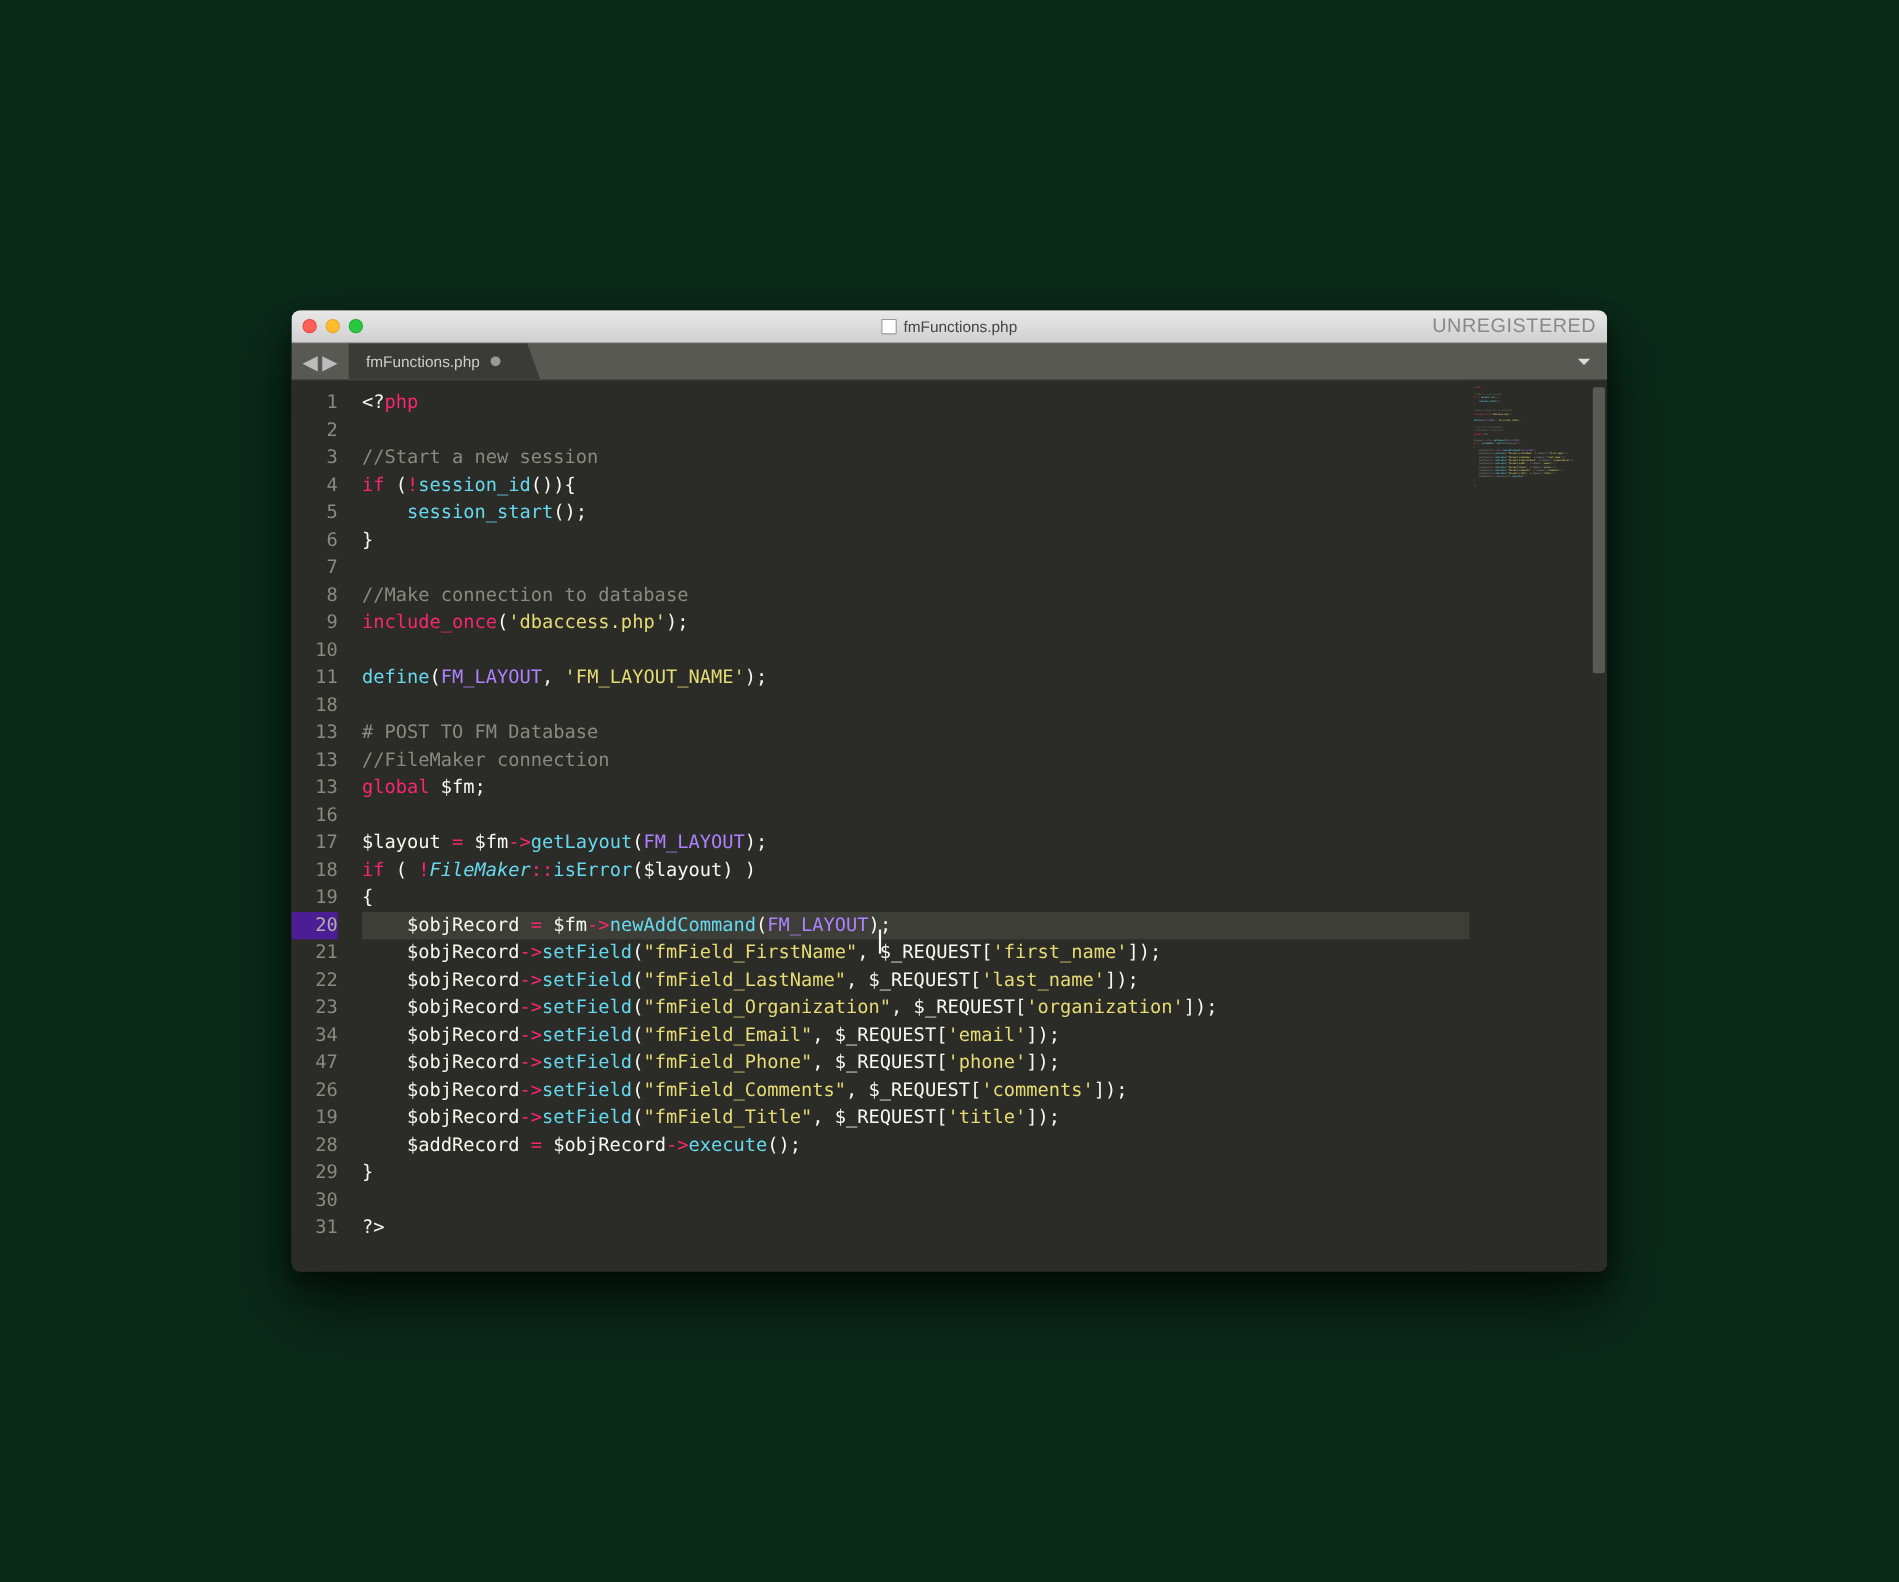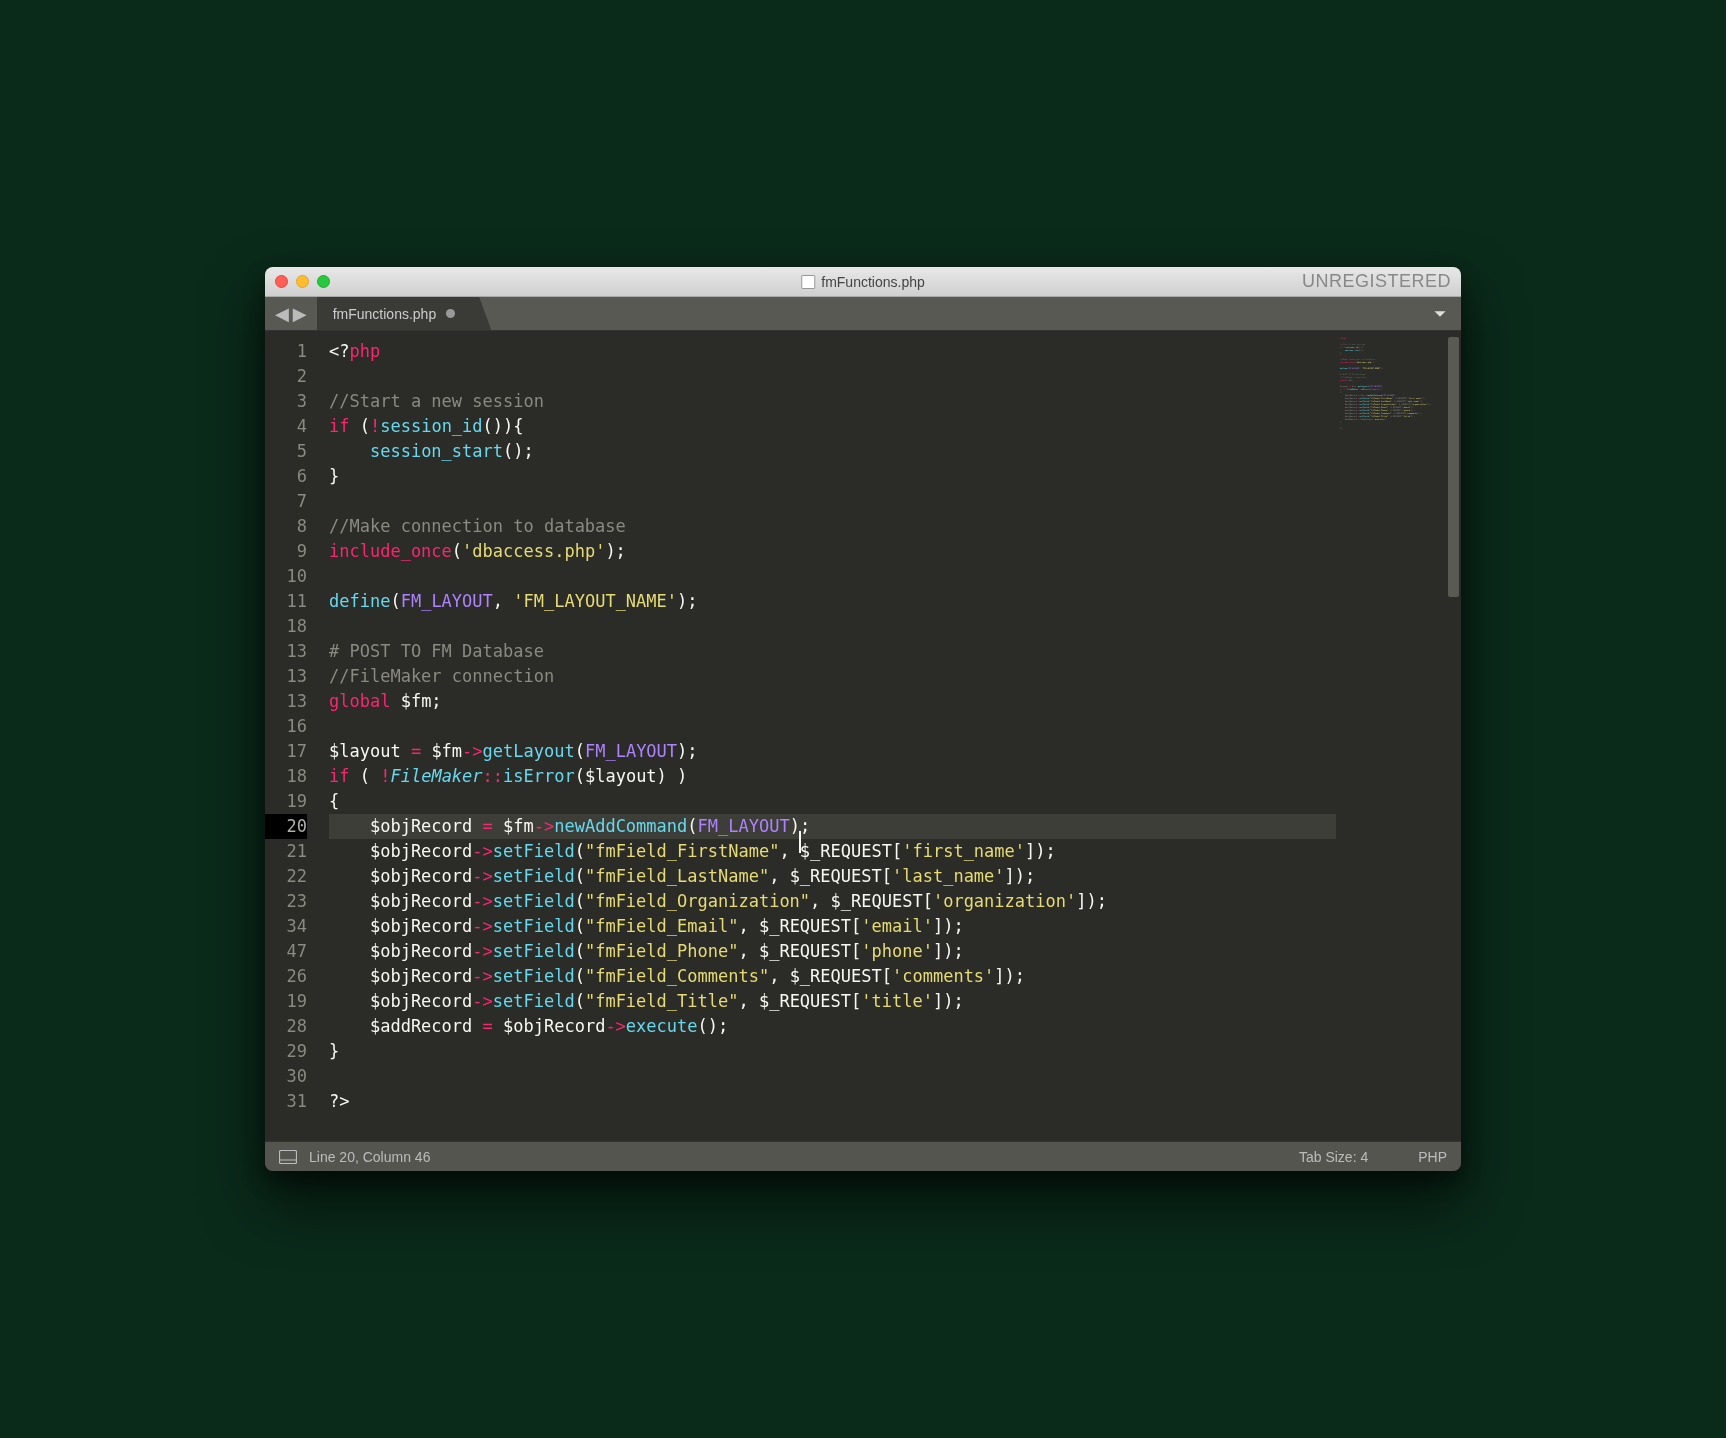--- a/index.html
+++ b/index.html
@@ -78,21 +78,21 @@
   background: #2b2b27;
   padding: 8px 8px 8px 0;
   text-align: right;
   color: #8a8a82;
   font-family: Menlo, Consolas, monospace;
   font-size: 17px;
   line-height: 25px;
   position: relative;
 }
 .gutter .ln { height: 25px; }
-.gutter .ln.hl { background: #000000; color: #b0b0a8; }
+.gutter .ln.hl { background: #4c1d95; color: #b0b0a8; }
 .code {
   flex: 1;
   padding: 8px 0 8px 14px;
   font-family: Menlo, Consolas, monospace;
   font-size: 17px;
   line-height: 25px;
   color: #f8f8f2;
   white-space: pre;
   overflow: hidden;
   position: relative;
@@ -214,27 +214,14 @@
         <div class="ln">30</div>
         <div class="ln">31</div>
       </div>
     <div class="code" id="code"><div class="ln"><span class="c-default">&lt;?</span><span class="c-key">php</span></div><div class="ln"></div><div class="ln"><span class="c-cmt">//Start a new session</span></div><div class="ln"><span class="c-key">if</span><span class="c-default"> (</span><span class="c-arrow">!</span><span class="c-func">session_id</span><span class="c-default">()){</span></div><div class="ln"><span class="c-default">    </span><span class="c-func">session_start</span><span class="c-default">();</span></div><div class="ln"><span class="c-default">}</span></div><div class="ln"></div><div class="ln"><span class="c-cmt">//Make connection to database</span></div><div class="ln"><span class="c-key">include_once</span><span class="c-default">(</span><span class="c-str">'dbaccess.php'</span><span class="c-default">);</span></div><div class="ln"></div><div class="ln"><span class="c-func">define</span><span class="c-default">(</span><span class="c-const">FM_LAYOUT</span><span class="c-default">, </span><span class="c-str">'FM_LAYOUT_NAME'</span><span class="c-default">);</span></div><div class="ln"></div><div class="ln"><span class="c-cmt"># POST TO FM Database</span></div><div class="ln"><span class="c-cmt">//FileMaker connection</span></div><div class="ln"><span class="c-key">global</span><span class="c-default"> $fm;</span></div><div class="ln"></div><div class="ln"><span class="c-default">$layout </span><span class="c-arrow">=</span><span class="c-default"> $fm</span><span class="c-arrow">-&gt;</span><span class="c-func">getLayout</span><span class="c-default">(</span><span class="c-const">FM_LAYOUT</span><span class="c-default">);</span></div><div class="ln"><span class="c-key">if</span><span class="c-default"> ( </span><span class="c-arrow">!</span><span class="c-funci">FileMaker</span><span class="c-arrow">::</span><span class="c-func">isError</span><span class="c-default">($layout) )</span></div><div class="ln"><span class="c-default">{</span></div><div class="ln hl"><span class="c-default">    $objRecord </span><span class="c-arrow">=</span><span class="c-default"> $fm</span><span class="c-arrow">-&gt;</span><span class="c-func">newAddCommand</span><span class="c-default">(</span><span class="c-const">FM_LAYOUT</span><span class="c-default">)</span><span class="cursor"></span><span class="c-default">;</span></div><div class="ln"><span class="c-default">    $objRecord</span><span class="c-arrow">-&gt;</span><span class="c-func">setField</span><span class="c-default">(</span><span class="c-str">"fmField_FirstName"</span><span class="c-default">, $_REQUEST[</span><span class="c-str">'first_name'</span><span class="c-default">]);</span></div><div class="ln"><span class="c-default">    $objRecord</span><span class="c-arrow">-&gt;</span><span class="c-func">setField</span><span class="c-default">(</span><span class="c-str">"fmField_LastName"</span><span class="c-default">, $_REQUEST[</span><span class="c-str">'last_name'</span><span class="c-default">]);</span></div><div class="ln"><span class="c-default">    $objRecord</span><span class="c-arrow">-&gt;</span><span class="c-func">setField</span><span class="c-default">(</span><span class="c-str">"fmField_Organization"</span><span class="c-default">, $_REQUEST[</span><span class="c-str">'organization'</span><span class="c-default">]);</span></div><div class="ln"><span class="c-default">    $objRecord</span><span class="c-arrow">-&gt;</span><span class="c-func">setField</span><span class="c-default">(</span><span class="c-str">"fmField_Email"</span><span class="c-default">, $_REQUEST[</span><span class="c-str">'email'</span><span class="c-default">]);</span></div><div class="ln"><span class="c-default">    $objRecord</span><span class="c-arrow">-&gt;</span><span class="c-func">setField</span><span class="c-default">(</span><span class="c-str">"fmField_Phone"</span><span class="c-default">, $_REQUEST[</span><span class="c-str">'phone'</span><span class="c-default">]);</span></div><div class="ln"><span class="c-default">    $objRecord</span><span class="c-arrow">-&gt;</span><span class="c-func">setField</span><span class="c-default">(</span><span class="c-str">"fmField_Comments"</span><span class="c-default">, $_REQUEST[</span><span class="c-str">'comments'</span><span class="c-default">]);</span></div><div class="ln"><span class="c-default">    $objRecord</span><span class="c-arrow">-&gt;</span><span class="c-func">setField</span><span class="c-default">(</span><span class="c-str">"fmField_Title"</span><span class="c-default">, $_REQUEST[</span><span class="c-str">'title'</span><span class="c-default">]);</span></div><div class="ln"><span class="c-default">    $addRecord </span><span class="c-arrow">=</span><span class="c-default"> $objRecord</span><span class="c-arrow">-&gt;</span><span class="c-func">execute</span><span class="c-default">();</span></div><div class="ln"><span class="c-default">}</span></div><div class="ln"></div><div class="ln"><span class="c-default">?&gt;</span></div></div>
     <div class="minimap" id="minimap"><div class="ml"><span style="color: rgb(136, 136, 136);">&lt;?</span><span style="color: rgb(249, 38, 114);">php</span></div><div class="ml"></div><div class="ml"><span style="color: rgb(106, 106, 98);">//Start a new session</span></div><div class="ml"><span style="color: rgb(249, 38, 114);">if</span><span style="color: rgb(136, 136, 136);"> (</span><span style="color: rgb(249, 38, 114);">!</span><span style="color: rgb(102, 217, 239);">session_id</span><span style="color: rgb(136, 136, 136);">()){</span></div><div class="ml"><span style="color: rgb(136, 136, 136);">    </span><span style="color: rgb(102, 217, 239);">session_start</span><span style="color: rgb(136, 136, 136);">();</span></div><div class="ml"><span style="color: rgb(136, 136, 136);">}</span></div><div class="ml"></div><div class="ml"><span style="color: rgb(106, 106, 98);">//Make connection to database</span></div><div class="ml"><span style="color: rgb(249, 38, 114);">include_once</span><span style="color: rgb(136, 136, 136);">(</span><span style="color: rgb(230, 219, 116);">'dbaccess.php'</span><span style="color: rgb(136, 136, 136);">);</span></div><div class="ml"></div><div class="ml"><span style="color: rgb(102, 217, 239);">define</span><span style="color: rgb(136, 136, 136);">(</span><span style="color: rgb(174, 129, 255);">FM_LAYOUT</span><span style="color: rgb(136, 136, 136);">, </span><span style="color: rgb(230, 219, 116);">'FM_LAYOUT_NAME'</span><span style="color: rgb(136, 136, 136);">);</span></div><div class="ml"></div><div class="ml"><span style="color: rgb(106, 106, 98);"># POST TO FM Database</span></div><div class="ml"><span style="color: rgb(106, 106, 98);">//FileMaker connection</span></div><div class="ml"><span style="color: rgb(249, 38, 114);">global</span><span style="color: rgb(136, 136, 136);"> $fm;</span></div><div class="ml"></div><div class="ml"><span style="color: rgb(136, 136, 136);">$layout </span><span style="color: rgb(249, 38, 114);">=</span><span style="color: rgb(136, 136, 136);"> $fm</span><span style="color: rgb(249, 38, 114);">-&gt;</span><span style="color: rgb(102, 217, 239);">getLayout</span><span style="color: rgb(136, 136, 136);">(</span><span style="color: rgb(174, 129, 255);">FM_LAYOUT</span><span style="color: rgb(136, 136, 136);">);</span></div><div class="ml"><span style="color: rgb(249, 38, 114);">if</span><span style="color: rgb(136, 136, 136);"> ( </span><span style="color: rgb(249, 38, 114);">!</span><span style="color: rgb(102, 217, 239);">FileMaker</span><span style="color: rgb(249, 38, 114);">::</span><span style="color: rgb(102, 217, 239);">isError</span><span style="color: rgb(136, 136, 136);">($layout) )</span></div><div class="ml"><span style="color: rgb(136, 136, 136);">{</span></div><div class="ml"><span style="color: rgb(136, 136, 136);">    $objRecord </span><span style="color: rgb(249, 38, 114);">=</span><span style="color: rgb(136, 136, 136);"> $fm</span><span style="color: rgb(249, 38, 114);">-&gt;</span><span style="color: rgb(102, 217, 239);">newAddCommand</span><span style="color: rgb(136, 136, 136);">(</span><span style="color: rgb(174, 129, 255);">FM_LAYOUT</span><span style="color: rgb(136, 136, 136);">)</span><span style="color: rgb(136, 136, 136);">;</span></div><div class="ml"><span style="color: rgb(136, 136, 136);">    $objRecord</span><span style="color: rgb(249, 38, 114);">-&gt;</span><span style="color: rgb(102, 217, 239);">setField</span><span style="color: rgb(136, 136, 136);">(</span><span style="color: rgb(230, 219, 116);">"fmField_FirstName"</span><span style="color: rgb(136, 136, 136);">, $_REQUEST[</span><span style="color: rgb(230, 219, 116);">'first_name'</span><span style="color: rgb(136, 136, 136);">]);</span></div><div class="ml"><span style="color: rgb(136, 136, 136);">    $objRecord</span><span style="color: rgb(249, 38, 114);">-&gt;</span><span style="color: rgb(102, 217, 239);">setField</span><span style="color: rgb(136, 136, 136);">(</span><span style="color: rgb(230, 219, 116);">"fmField_LastName"</span><span style="color: rgb(136, 136, 136);">, $_REQUEST[</span><span style="color: rgb(230, 219, 116);">'last_name'</span><span style="color: rgb(136, 136, 136);">]);</span></div><div class="ml"><span style="color: rgb(136, 136, 136);">    $objRecord</span><span style="color: rgb(249, 38, 114);">-&gt;</span><span style="color: rgb(102, 217, 239);">setField</span><span style="color: rgb(136, 136, 136);">(</span><span style="color: rgb(230, 219, 116);">"fmField_Organization"</span><span style="color: rgb(136, 136, 136);">, $_REQUEST[</span><span style="color: rgb(230, 219, 116);">'organization'</span><span style="color: rgb(136, 136, 136);">]);</span></div><div class="ml"><span style="color: rgb(136, 136, 136);">    $objRecord</span><span style="color: rgb(249, 38, 114);">-&gt;</span><span style="color: rgb(102, 217, 239);">setField</span><span style="color: rgb(136, 136, 136);">(</span><span style="color: rgb(230, 219, 116);">"fmField_Email"</span><span style="color: rgb(136, 136, 136);">, $_REQUEST[</span><span style="color: rgb(230, 219, 116);">'email'</span><span style="color: rgb(136, 136, 136);">]);</span></div><div class="ml"><span style="color: rgb(136, 136, 136);">    $objRecord</span><span style="color: rgb(249, 38, 114);">-&gt;</span><span style="color: rgb(102, 217, 239);">setField</span><span style="color: rgb(136, 136, 136);">(</span><span style="color: rgb(230, 219, 116);">"fmField_Phone"</span><span style="color: rgb(136, 136, 136);">, $_REQUEST[</span><span style="color: rgb(230, 219, 116);">'phone'</span><span style="color: rgb(136, 136, 136);">]);</span></div><div class="ml"><span style="color: rgb(136, 136, 136);">    $objRecord</span><span style="color: rgb(249, 38, 114);">-&gt;</span><span style="color: rgb(102, 217, 239);">setField</span><span style="color: rgb(136, 136, 136);">(</span><span style="color: rgb(230, 219, 116);">"fmField_Comments"</span><span style="color: rgb(136, 136, 136);">, $_REQUEST[</span><span style="color: rgb(230, 219, 116);">'comments'</span><span style="color: rgb(136, 136, 136);">]);</span></div><div class="ml"><span style="color: rgb(136, 136, 136);">    $objRecord</span><span style="color: rgb(249, 38, 114);">-&gt;</span><span style="color: rgb(102, 217, 239);">setField</span><span style="color: rgb(136, 136, 136);">(</span><span style="color: rgb(230, 219, 116);">"fmField_Title"</span><span style="color: rgb(136, 136, 136);">, $_REQUEST[</span><span style="color: rgb(230, 219, 116);">'title'</span><span style="color: rgb(136, 136, 136);">]);</span></div><div class="ml"><span style="color: rgb(136, 136, 136);">    $addRecord </span><span style="color: rgb(249, 38, 114);">=</span><span style="color: rgb(136, 136, 136);"> $objRecord</span><span style="color: rgb(249, 38, 114);">-&gt;</span><span style="color: rgb(102, 217, 239);">execute</span><span style="color: rgb(136, 136, 136);">();</span></div><div class="ml"><span style="color: rgb(136, 136, 136);">}</span></div><div class="ml"></div><div class="ml"><span style="color: rgb(136, 136, 136);">?&gt;</span></div></div>
     <div class="scrollbar">
         <div class="scrollbar-thumb"></div>
       </div>
   </div>
 
-  <div class="statusbar">
-    <span class="statusbar-icon">
-      <svg viewBox="0 0 18 14">
-          <rect x="0.5" y="0.5" width="17" height="13" rx="1.5" fill="none" stroke="#bbb" stroke-width="1.2"></rect>
-          <line x1="0.5" y1="10" x2="17.5" y2="10" stroke="#bbb" stroke-width="1.2"></line>
-        </svg>
-    </span>
-    <span>Line 20, Column 46</span>
-    <div class="sb-right">
-      <span>Tab Size: 4</span>
-      <span>PHP</span>
-    </div>
-  </div>
 
 </div>
 
 </body></html>

